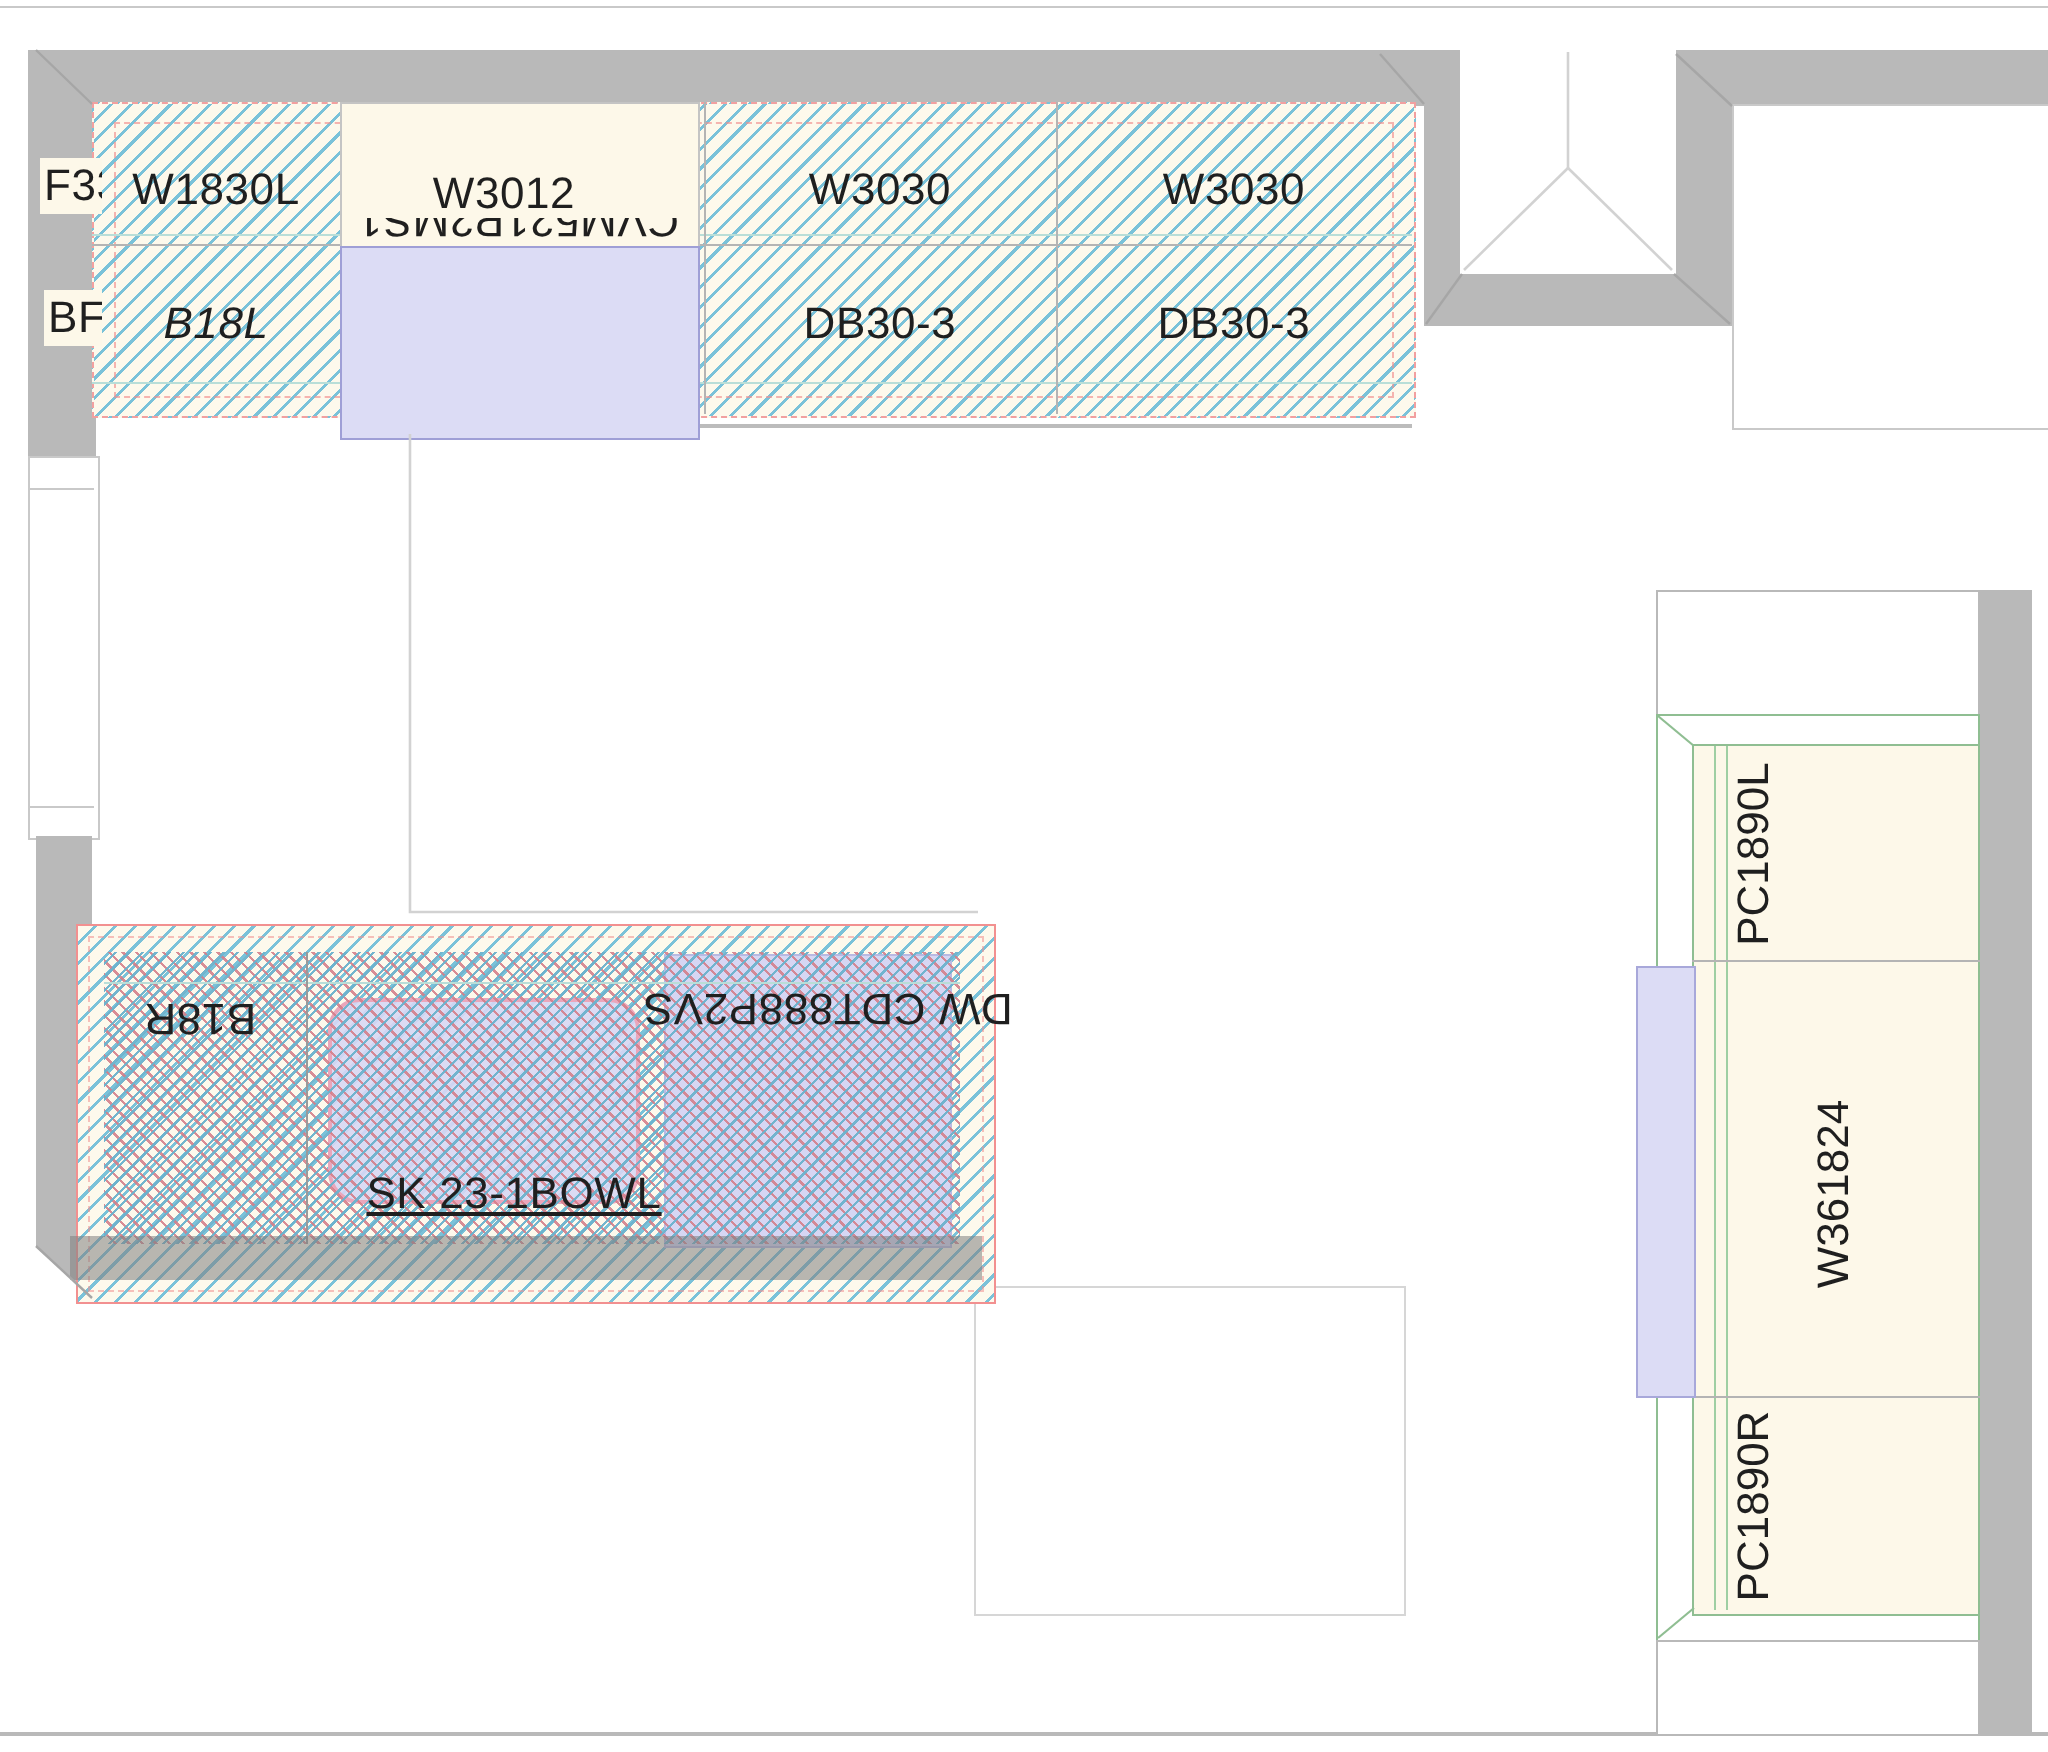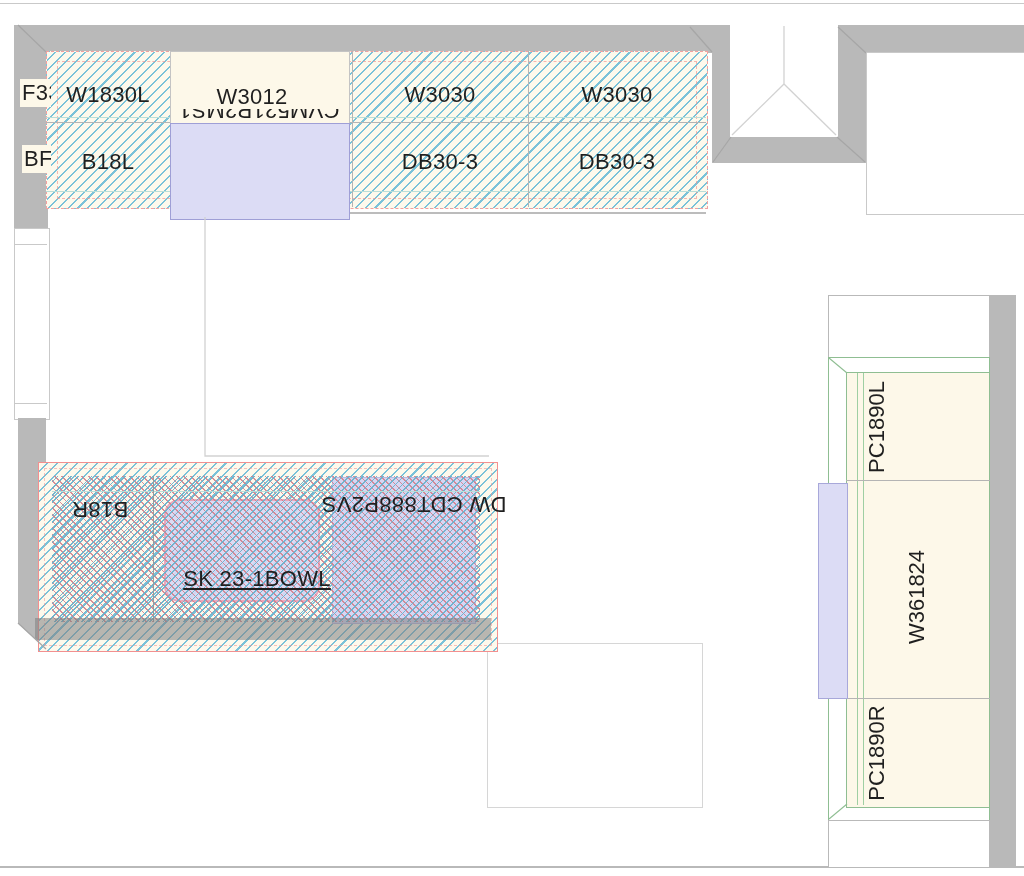--- a/index.html
+++ b/index.html
@@ -81,39 +81,39 @@
   <div class="abs" style="left:172px;top:109px;width:174px;height:15px;overflow:hidden;background:#fdf8e9;">
     <div class="lbl flip" style="left:0;top:-12px;width:174px;">CVM521P2MS1</div>
   </div>
 
   <div class="abs lavender" style="left:170px;top:123px;width:178px;height:95px;"></div>
 
   <div class="lbl" style="left:46px;top:82px;width:124px;">W1830L</div>
   <div class="lbl" style="left:170px;top:84px;width:164px;">W3012</div>
   <div class="lbl" style="left:352px;top:82px;width:176px;">W3030</div>
   <div class="lbl" style="left:528px;top:82px;width:178px;">W3030</div>
-  <div class="lbl" style="left:46px;top:149px;width:124px;">B18L</div>
+  <div class="lbl" style="left:46px;top:149px;width:124px;font-style:italic;">B18L</div>
   <div class="lbl" style="left:352px;top:149px;width:176px;">DB30-3</div>
   <div class="lbl" style="left:528px;top:149px;width:178px;">DB30-3</div>
 
   <div class="abs hatch-blue redbox" style="left:38px;top:462px;width:458px;height:188px;"></div>
   <div class="abs reddash" style="left:44px;top:468px;width:446px;height:176px;border-color:rgba(242,144,144,.55);"></div>
 
   <div class="abs" style="left:332px;top:477px;width:142px;height:145px;background:#d6d6f3;border:1px solid #b9b9e2;"></div>
 
   <div class="abs" style="left:164px;top:499px;width:152px;height:99px;background:rgba(215,215,244,.9);border:2px solid #eaa6bb;border-radius:16px;"></div>
 
   <div class="abs crosshatch" style="left:52px;top:476px;width:428px;height:146px;"></div>
   <div class="abs" style="left:52px;top:491px;width:428px;height:1px;background:#b9ded8;"></div>
   <div class="abs" style="left:153px;top:476px;width:1px;height:146px;background:#9a9a9a;"></div>
 
   <div class="abs" style="left:35px;top:618px;width:456px;height:22px;background:rgba(128,128,128,.55);"></div>
 
   <div class="lbl flip" style="left:60px;top:496px;width:80px;">B18R</div>
-  <div class="lbl" style="left:160px;top:566px;width:194px;text-decoration:underline;">SK 23-1BOWL</div>
+  <div class="lbl" style="left:160px;top:584px;width:194px;text-decoration:underline;">SK 23-1BOWL</div>
   <div class="lbl flip" style="left:296px;top:491px;width:236px;">DW CDT888P2VS</div>
 
   <div class="abs whitebox" style="left:828px;top:295px;width:160px;height:62px;border-color:#b9b9b9;"></div>
   <div class="abs" style="left:828px;top:357px;width:160px;height:463px;background:#ffffff;border:1px solid #8fbe92;"></div>
   <div class="abs cream" style="left:846px;top:372px;width:142px;height:434px;border:1px solid #8fbe92;"></div>
   <div class="abs" style="left:857px;top:373px;width:1px;height:432px;background:#9fcfa3;"></div>
   <div class="abs" style="left:863px;top:373px;width:1px;height:432px;background:#9fcfa3;"></div>
   <div class="abs thinline" style="left:846px;top:480px;width:144px;height:1px;background:#b4b4b4;"></div>
   <div class="abs thinline" style="left:846px;top:698px;width:144px;height:1px;background:#b4b4b4;"></div>
   <div class="abs lavender" style="left:818px;top:483px;width:28px;height:214px;border-color:#a8a8da;"></div>

